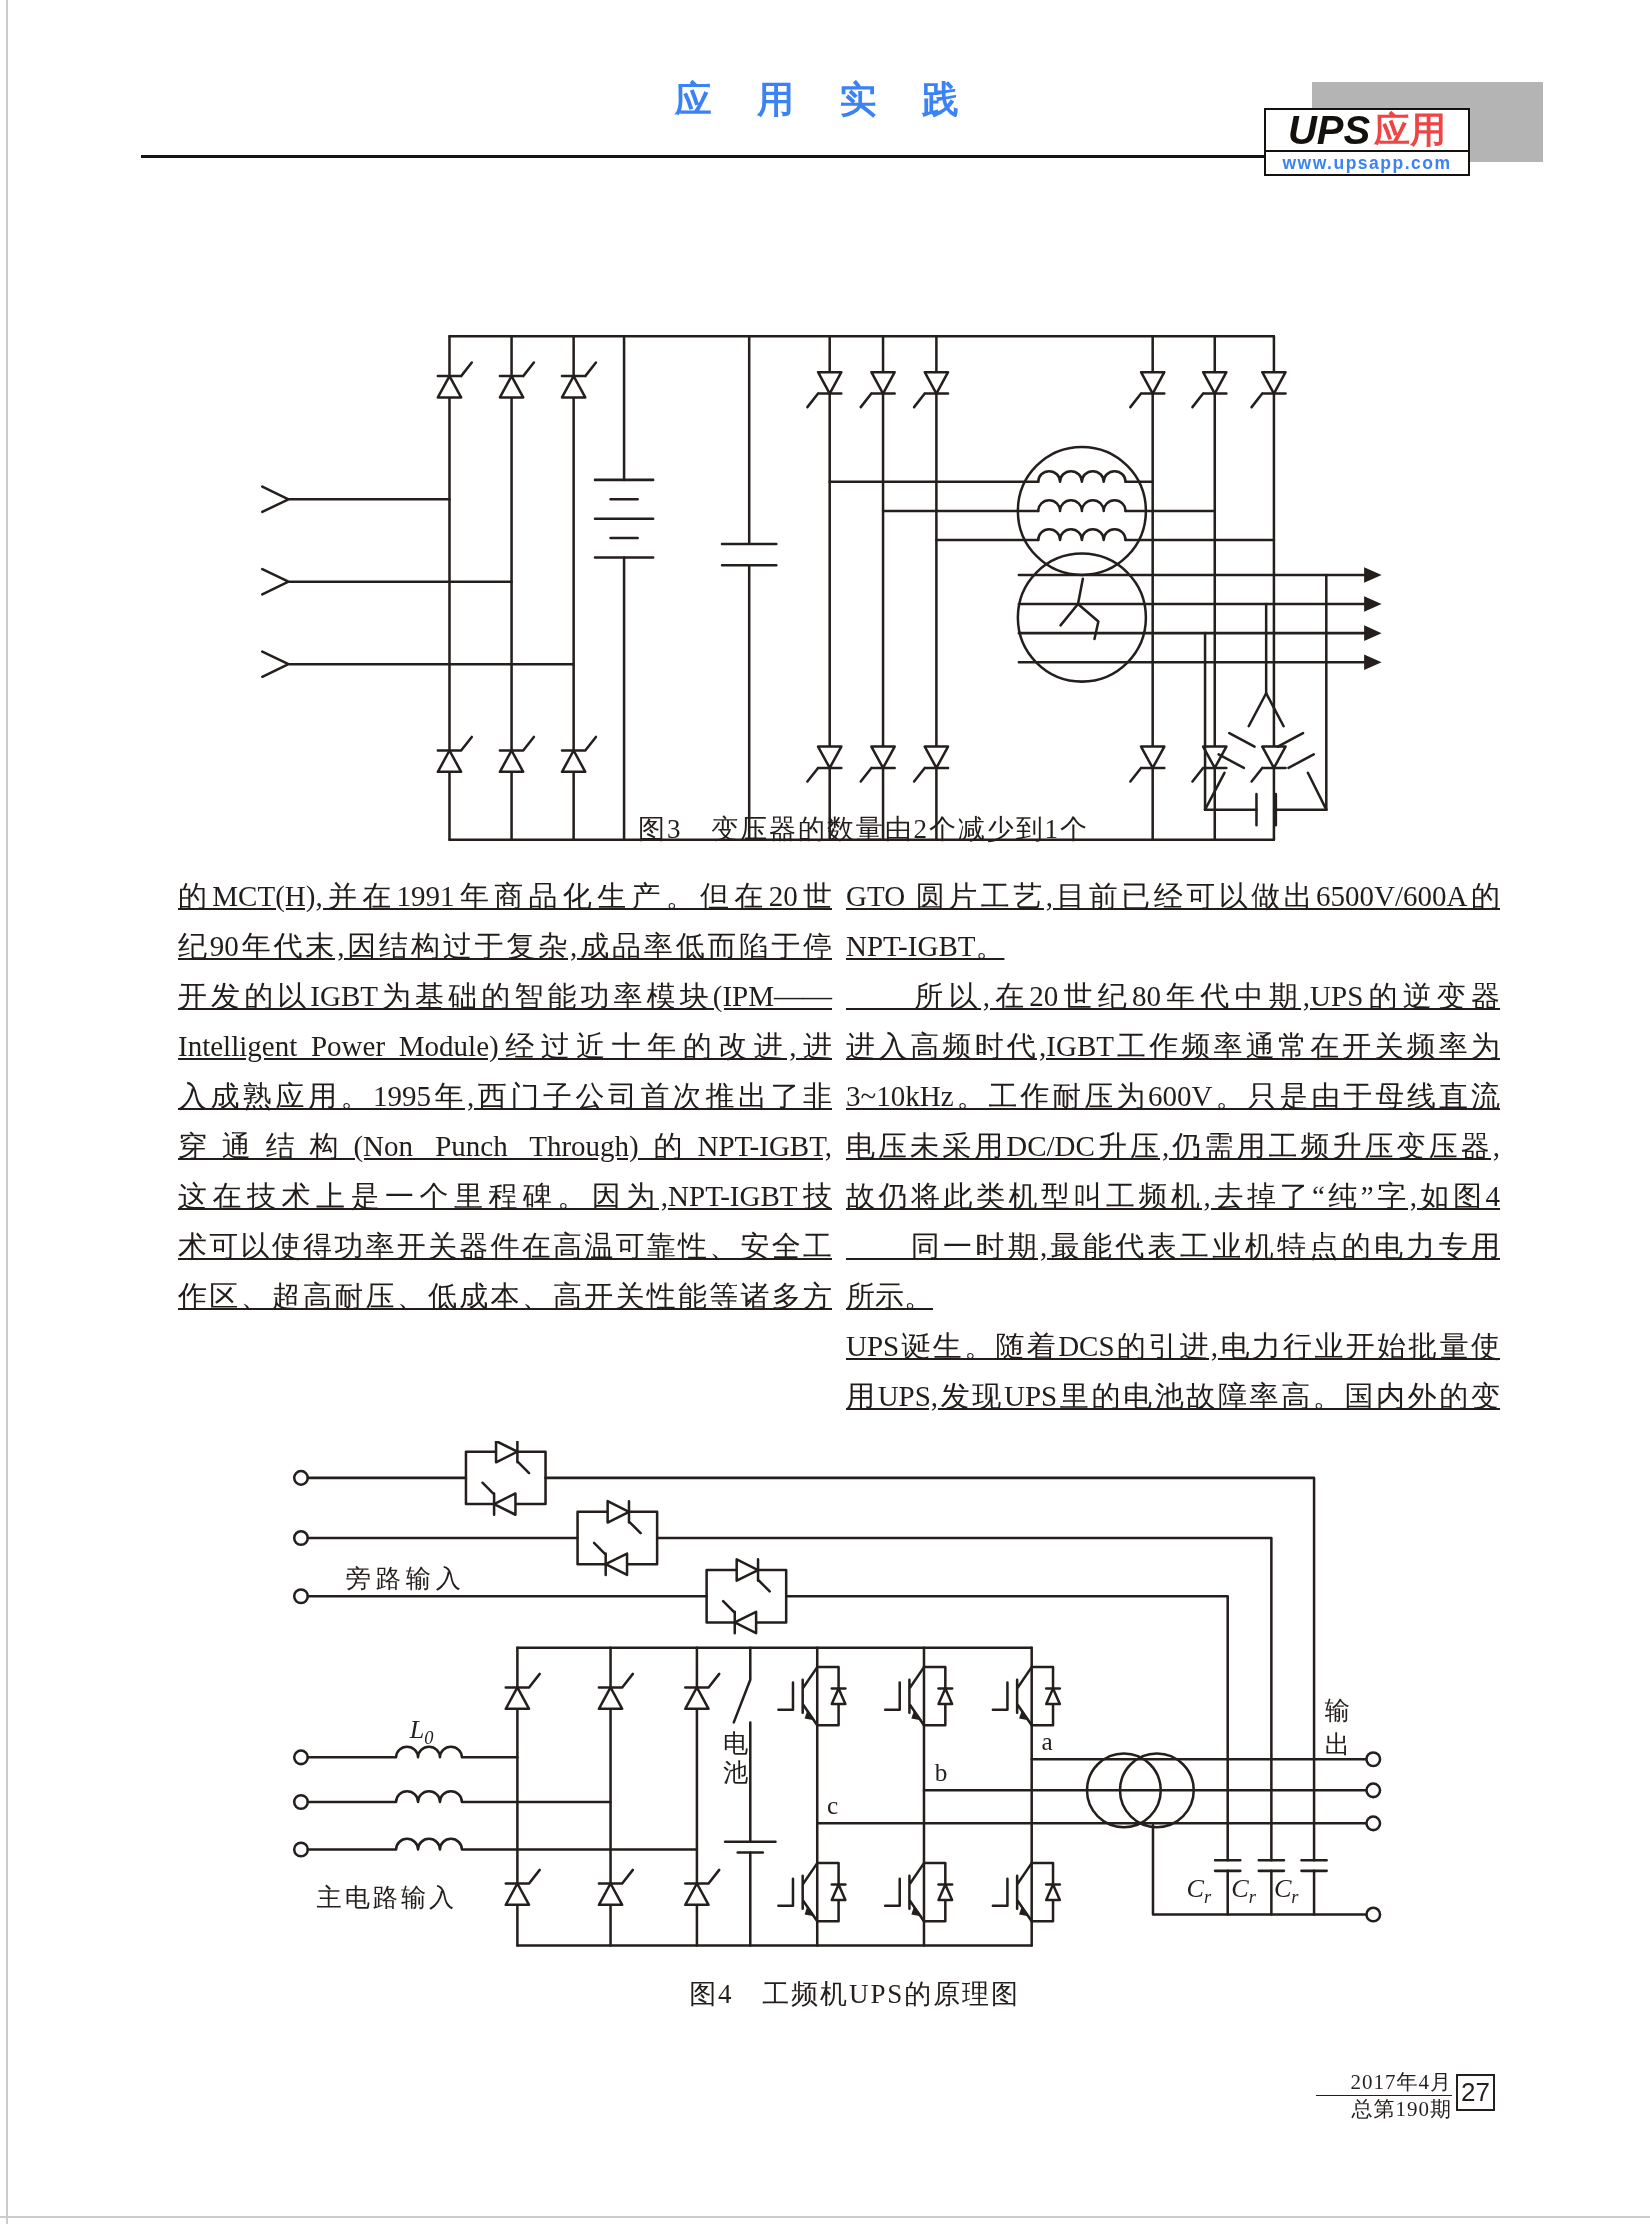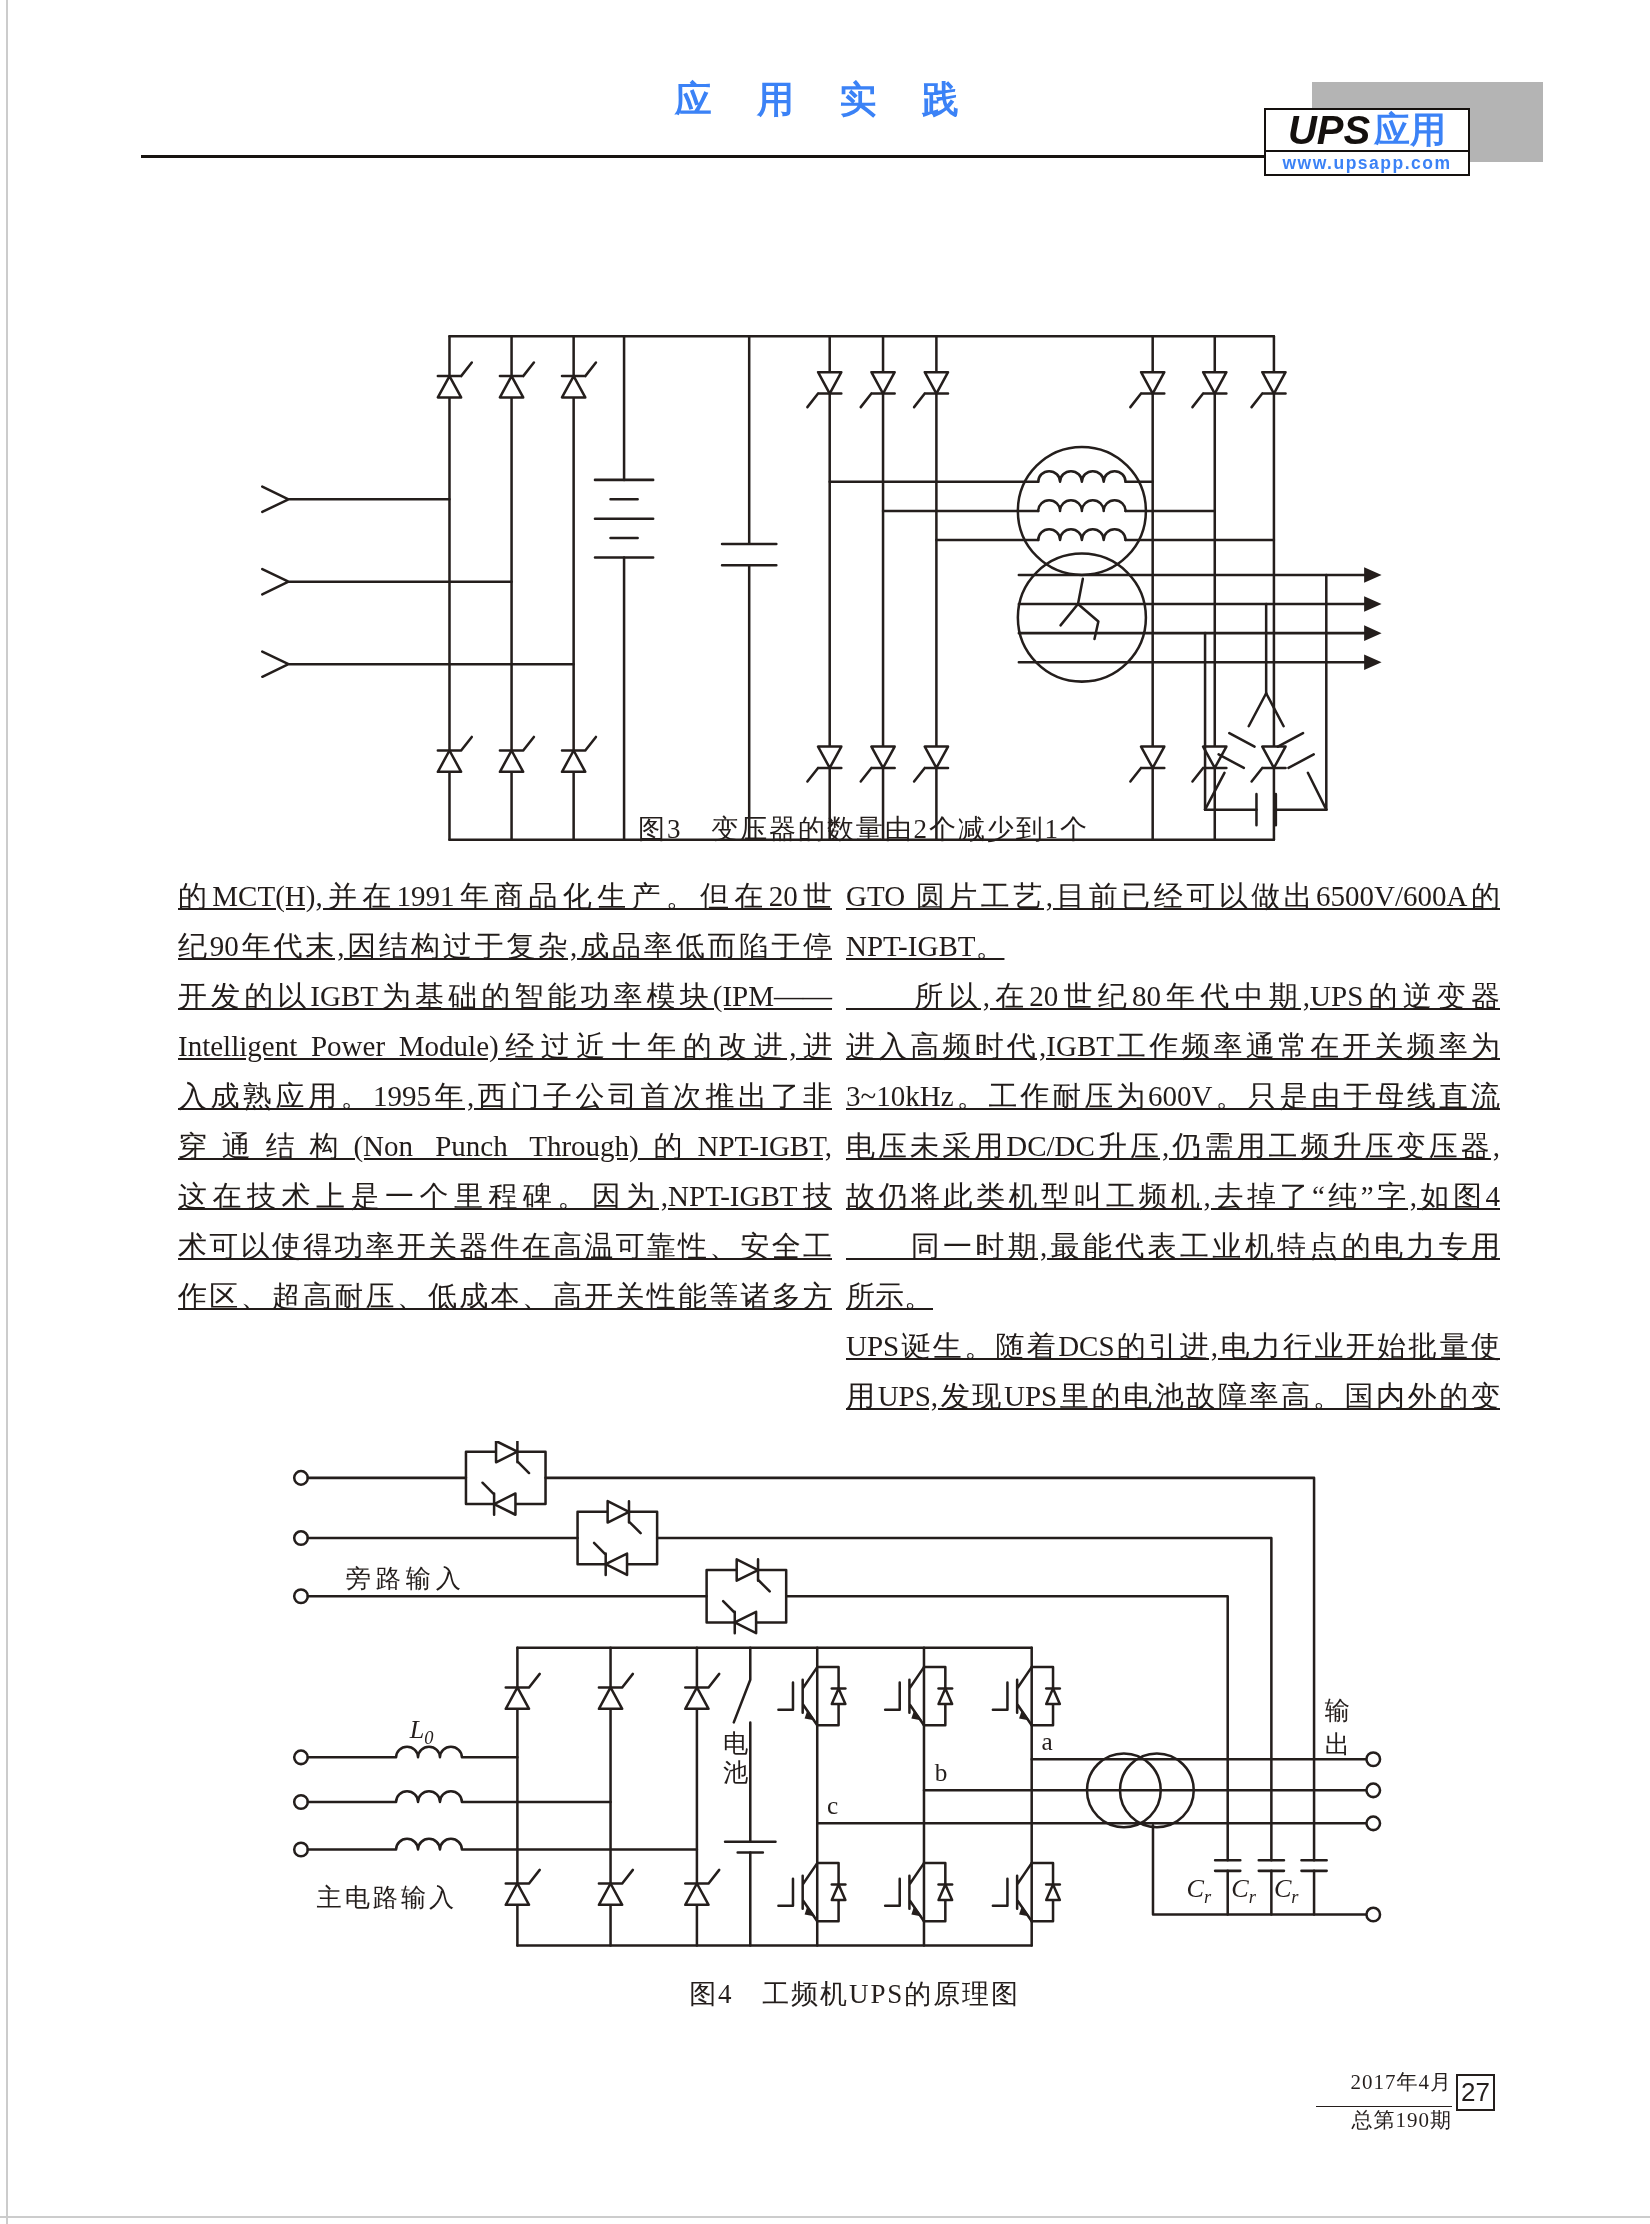--- a/index.html
+++ b/index.html
@@ -18,21 +18,21 @@
   }
   .hdr-rule{position:absolute;top:155px;left:141px;width:1126px;height:2.9px;background:#171310;}
   .logo-gray{position:absolute;top:82px;left:1312px;width:231px;height:80px;background:#b4b4b4;}
   .logo-box{
     position:absolute;top:108px;left:1264px;width:206px;height:68px;background:#ffffff;
     border:2.9px solid #14100e;box-sizing:border-box;display:flex;flex-direction:column;
     font-family:"Liberation Sans","DejaVu Sans",sans-serif;
   }
   .logo-row{flex:1;display:flex;align-items:center;justify-content:center;line-height:1;}
   .logo-ups{font-size:40px;font-weight:900;color:#14100e;letter-spacing:0px;font-style:italic;}
-  .logo-cn{font-size:36px;font-weight:900;color:#3b82f6;margin-left:3.9px;text-shadow:0 0 1px #ffffff;}
+  .logo-cn{font-size:36px;font-weight:900;color:#ef4444;margin-left:3.9px;text-shadow:0 0 1px #ffffff;}
   .logo-url-row{
     border-top:2.9px solid #14100e;height:23px;display:flex;align-items:center;justify-content:center;
     font-size:17.5px;font-weight:bold;color:#3b82f6;letter-spacing:1.5px;
   }
 
   
   .fig3{position:absolute;top:218px;left:165px;}
   .fig4{position:absolute;top:1441px;left:165px;}
   .fig-caption{
     position:absolute;text-align:center;font-size:27px;color:#241e1c;
@@ -57,21 +57,21 @@
   .svg-label{font-family:"Liberation Serif","DejaVu Serif",serif;font-size:26px;fill:#241e1c;}
   .svg-label-it{font-family:"Liberation Serif","DejaVu Serif",serif;font-style:italic;font-size:27px;fill:#241e1c;}
   .svg-sub{font-size:19px;}
 
   
   .footer{position:absolute;top:2070px;left:1316px;width:194px;display:flex;align-items:flex-start;}
   .footer-texts{
     width:136px;text-align:right;font-size:21px;line-height:24px;color:#241e1c;
     font-family:"Liberation Serif","DejaVu Serif",serif;letter-spacing:1px;
   }
-  .footer-date{border-bottom:1.9px solid #241e1c;padding-bottom:12px;}
+  .footer-date{border-bottom:1.9px solid #241e1c;padding-bottom:1px;}
   .footer-issue{padding-top:1px;}
   .page-no-box{
     margin-left:3.9px;margin-top:3.9px;width:35px;height:33px;border:2.4px solid #241e1c;
     display:flex;align-items:center;justify-content:center;
     font-family:"Liberation Sans","DejaVu Sans",sans-serif;font-size:26px;color:#241e1c;
   }
 </style>
 </head>
 <body>
 

